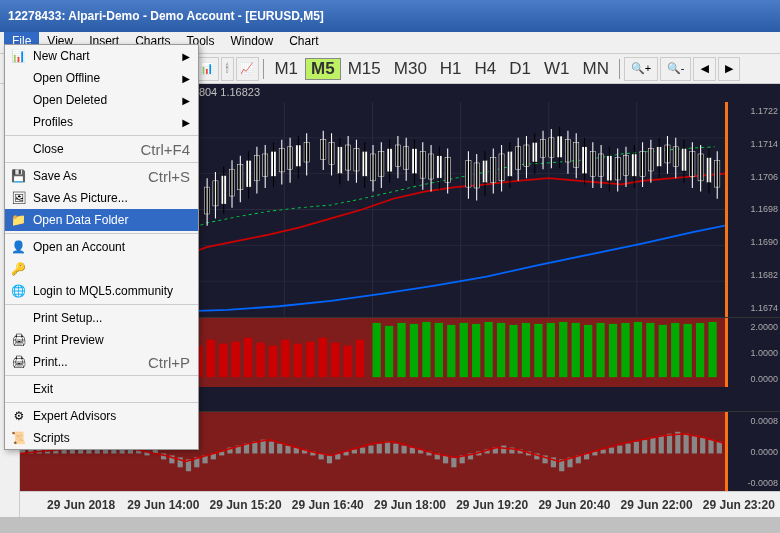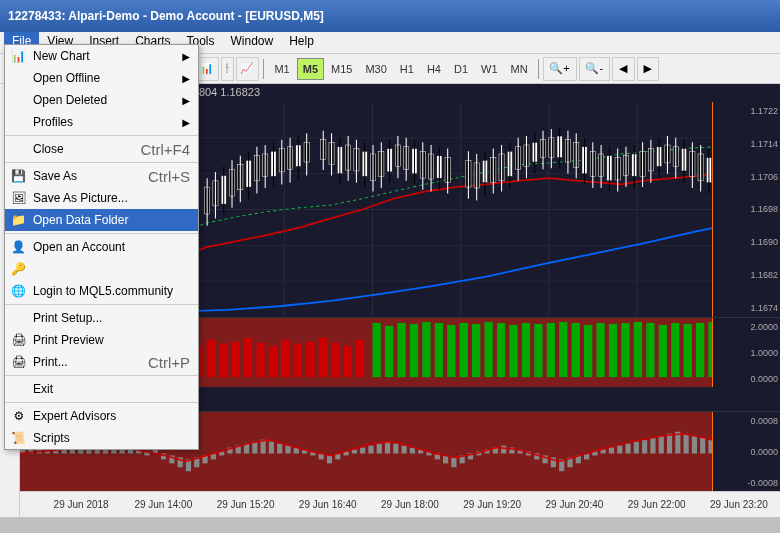--- a/index.html
+++ b/index.html
@@ -57,21 +57,21 @@
     }
     .toolbar-sep { width: 1px; height: 20px; background: #999; margin: 0 2px; }
 
     
     .period-btn {
       height: 22px;
       padding: 0 5px;
       background: #f0f0f0;
       border: 1px solid transparent;
       cursor: pointer;
-      font-size: 11px;
+      font-size: 17px;
       color: #333;
     }
     .period-btn.active { background: #bef264; border-color: #888; font-weight: bold; }
 
     
     .main-layout {
       display: flex;
       height: calc(533px - 22px - 22px - 30px - 26px);
     }
 
@@ -147,24 +147,25 @@
     .time-axis {
       height: 26px;
       background: #f0f0f0;
       border-top: 1px solid #ccc;
       display: flex;
       align-items: center;
       padding: 0 0 0 20px;
       overflow: hidden;
     }
     .time-label {
-      font-size: 10px;
+      font-size: 12px;
       color: #333;
       flex: 1;
       text-align: center;
+      font-weight: bold;
     }
     .dropdown-menu {
       position: absolute;
       top: 44px;
       left: 4px;
       width: 195px;
       background: #f5f5f5;
       border: 1px solid #999;
       box-shadow: 2px 2px 6px rgba(0,0,0,0.3);
       z-index: 200;
@@ -206,24 +207,24 @@
       font-size: 12px;
     }
 
     
     svg { position: absolute; top: 0; left: 0; width: 100%; height: 100%; }
 
     .price-axis {
       position: absolute;
       right: 0;
       top: 0;
-      width: 68px;
+      width: 55px;
       height: 100%;
       background: #1a1a2e;
-      border-left: 1px solid #f97316;
+      border-left: 3px solid #f97316;
       display: flex;
       flex-direction: column;
       justify-content: space-between;
       padding: 4px 2px;
     }
     .price-label {
       font-size: 9px;
       color: #aaa;
       text-align: right;
     }
@@ -243,21 +244,21 @@
   <span>12278433: Alpari-Demo - Demo Account - [EURUSD,M5]</span>
 </div>
 
 <div class="menu-bar">
   <div class="menu-item active">File</div>
   <div class="menu-item">View</div>
   <div class="menu-item">Insert</div>
   <div class="menu-item">Charts</div>
   <div class="menu-item">Tools</div>
   <div class="menu-item">Window</div>
-  <div class="menu-item">Help</div>
+  <div class="menu-item">Chart</div>
 </div>
 
 <div class="toolbar">
   <button class="toolbar-btn">
     <span style="font-size:13px;">🟢</span>
     <span>New Order</span>
   </button>
   <div class="toolbar-sep"></div>
   <button class="toolbar-btn">
     <span style="font-size:13px;">▶</span>

